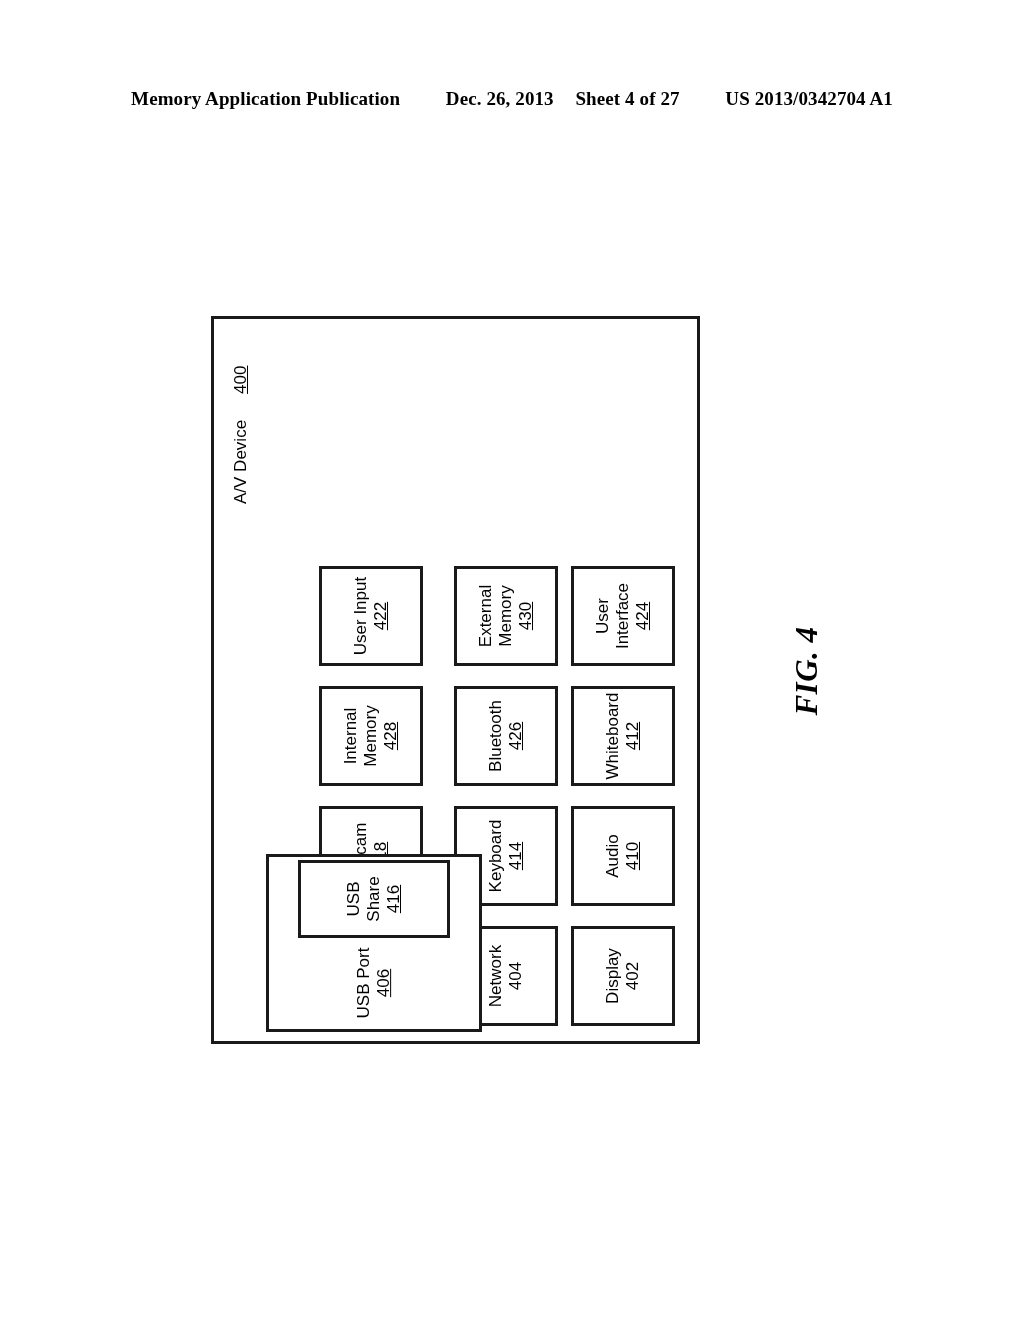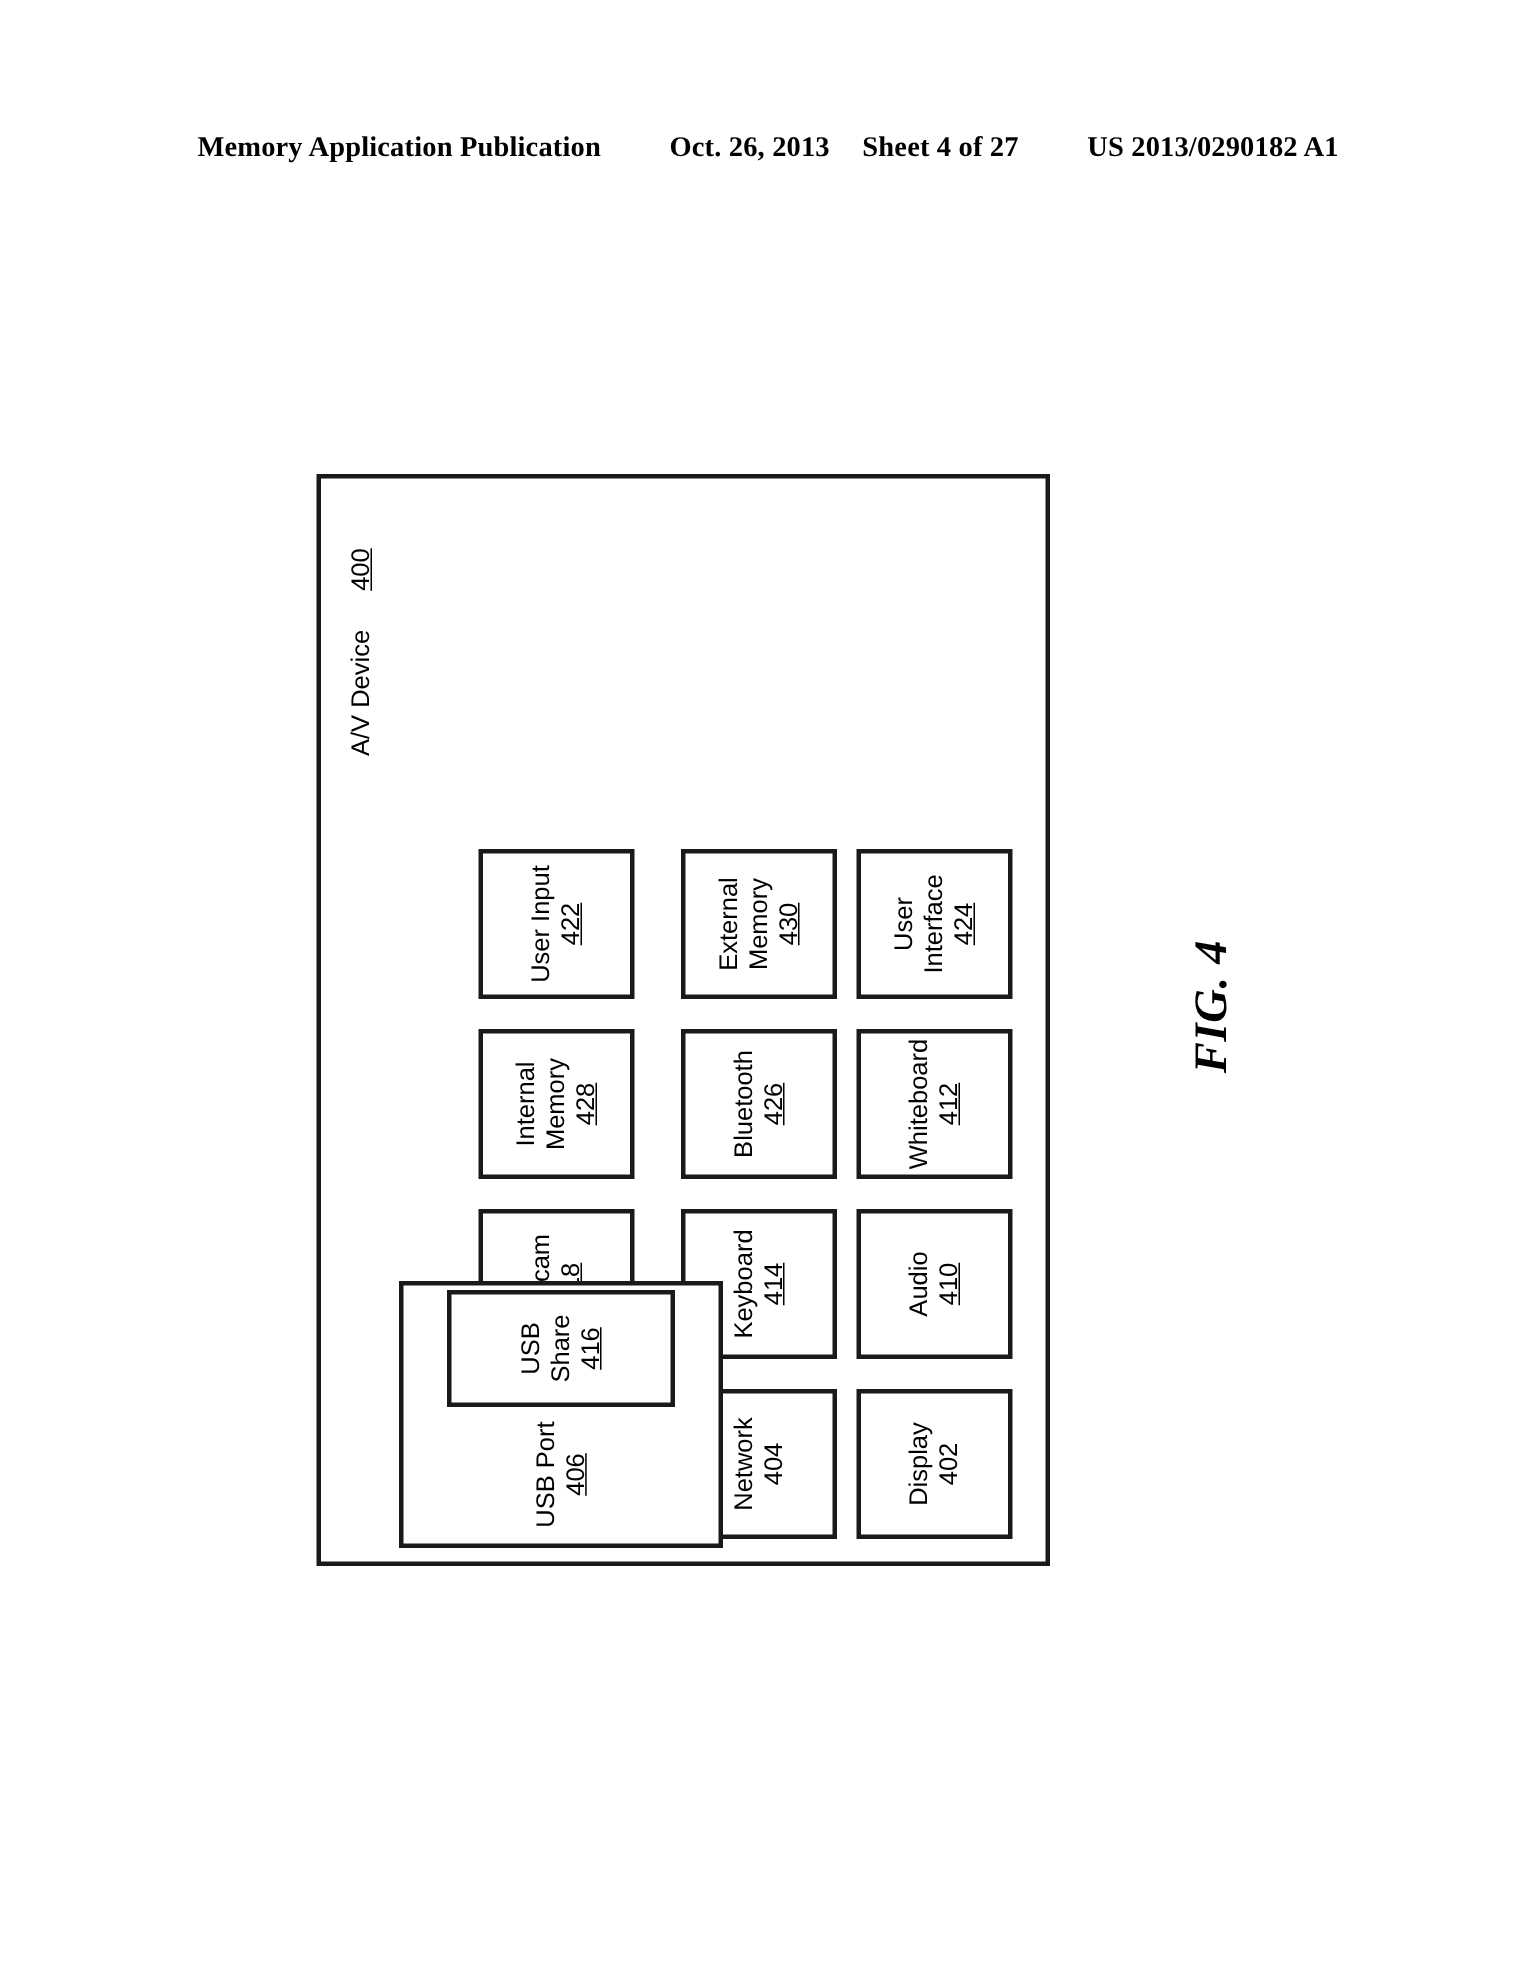--- a/index.html
+++ b/index.html
@@ -119,25 +119,25 @@
     align-items: center;
     justify-content: center;
   }
 </style>
 </head>
 <body>
 
 <div id="patent-header">
   <span class="hdr-seg">Memory Application Publication</span>
   <span class="gap-lg"></span>
-  <span class="hdr-seg">Oct. 26, 2013</span>
+  <span class="hdr-seg">Dec. 26, 2013</span>
   <span class="gap-sm"></span>
   <span class="hdr-seg">Sheet 4 of 27</span>
   <span class="gap-lg"></span>
-  <span class="hdr-seg">US 2013/0290182 A1</span>
+  <span class="hdr-seg">US 2013/0342704 A1</span>
 </div>
 
 <div id="figure-stage">
 
   <div id="device-outline"></div>
 
   <div id="blocks-host">
       <div class="comp-box" style="left: 18px; top: 360px; width: 100px; height: 104px;">
         <div>
           <span class="comp-label">Display</span>

